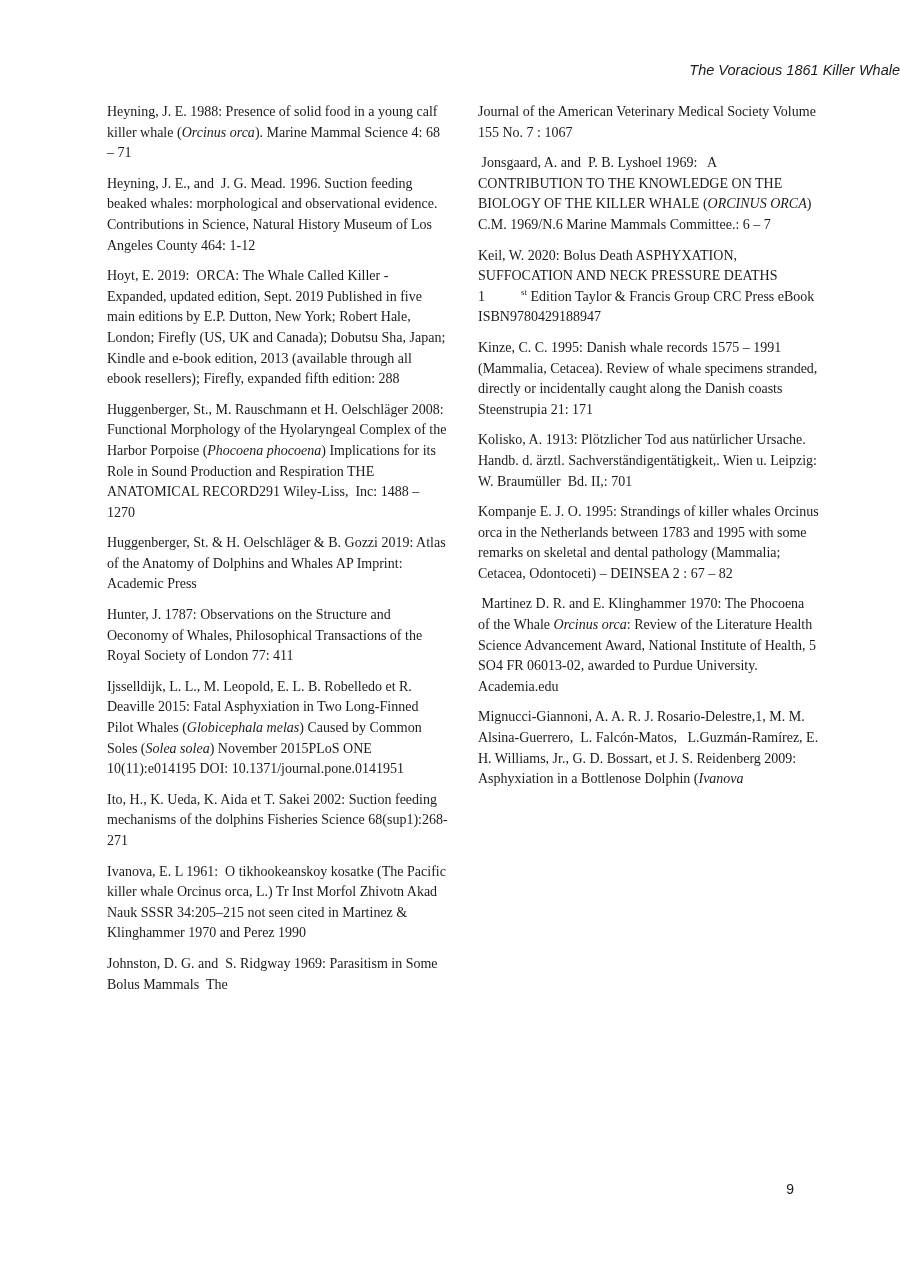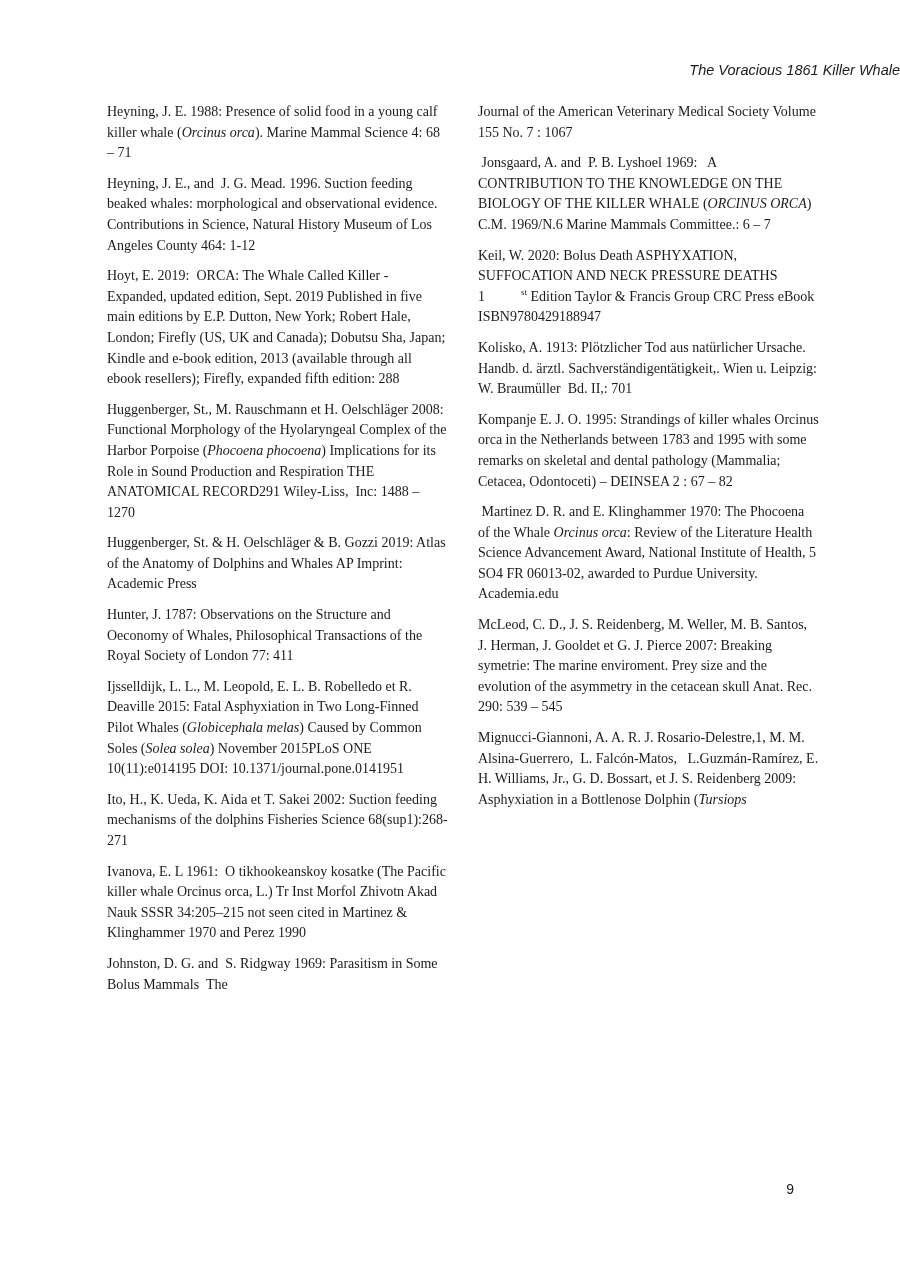--- a/index.html
+++ b/index.html
@@ -83,23 +83,23 @@
         <p class="ref"><span>Hunter, J. 1787: Observations on the Structure and Oeconomy of Whales, Philosophical Transactions of the Royal Society of London 77: 411</span></p>
         <p class="ref"><span>Ijsselldijk, L. L., M. Leopold, E. L. B. Robelledo et R. Deaville 2015: Fatal Asphyxiation in Two Long-Finned Pilot Whales (</span><i>Globicephala melas</i><span>) Caused by Common Soles (</span><i>Solea solea</i><span>) November 2015PLoS ONE 10(11):e014195 DOI: 10.1371/journal.pone.0141951</span></p>
         <p class="ref"><span>Ito, H., K. Ueda, K. Aida et T. Sakei 2002: Suction feeding mechanisms of the dolphins Fisheries Science 68(sup1):268-271</span></p>
         <p class="ref"><span>Ivanova, E. L 1961:  O tikhookeanskoy kosatke (The Pacific killer whale Orcinus orca, L.) Tr Inst Morfol Zhivotn Akad Nauk SSSR 34:205–215 not seen cited in Martinez &amp; Klinghammer 1970 and Perez 1990</span></p>
         <p class="ref"><span>Johnston, D. G. and  S. Ridgway 1969: Parasitism in Some Bolus Mammals  The</span></p>
       </div>
     <div class="col col-right">
         <p class="ref"><span>Journal of the American Veterinary Medical Society Volume 155 No. 7 : 1067</span></p>
         <p class="ref"><span> Jonsgaard, A. and  P. B. Lyshoel 1969:   A CONTRIBUTION TO THE KNOWLEDGE ON THE BIOLOGY OF THE KILLER WHALE (</span><i>ORCINUS ORCA</i><span>) C.M. 1969/N.6 Marine Mammals Committee.: 6 – 7</span></p>
         <p class="ref"><span>Keil, W. 2020: Bolus Death ASPHYXATION, SUFFOCATION AND NECK PRESSURE DEATHS 1</span><sup>st</sup><span> Edition Taylor &amp; Francis Group CRC Press eBook ISBN9780429188947</span></p>
+        <p class="ref"><span>Kinze, C. C. 1995: Danish whale records 1575 – 1991 (Mammalia, Cetacea). Review of whale specimens stranded, directly or incidentally caught along the Danish coasts Steenstrupia 21: 171</span></p>
         <p class="ref"><span>Kolisko, A. 1913: Plötzlicher Tod aus natürlicher Ursache. Handb. d. ärztl. Sachverständigentätigkeit,. Wien u. Leipzig: W. Braumüller  Bd. II,: 701</span></p>
         <p class="ref"><span>Kompanje E. J. O. 1995: Strandings of killer whales Orcinus orca in the Netherlands between 1783 and 1995 with some remarks on skeletal and dental pathology (Mammalia; Cetacea, Odontoceti) – DEINSEA 2 : 67 – 82</span></p>
         <p class="ref"><span> Martinez D. R. and E. Klinghammer 1970: The Phocoena of the Whale </span><i>Orcinus orca</i><span>: Review of the Literature Health Science Advancement Award, National Institute of Health, 5 SO4 FR 06013-02, awarded to Purdue University. Academia.edu</span></p>
-        <p class="ref"><span>McLeod, C. D., J. S. Reidenberg, M. Weller, M. B. Santos, J. Herman, J. Gooldet et G. J. Pierce 2007: Breaking symetrie: The marine enviroment. Prey size and the evolution of the asymmetry in the cetacean skull Anat. Rec. 290: 539 – 545</span></p>
-        <p class="ref"><span>Mignucci-Giannoni, A. A. R. J. Rosario-Delestre,1, M. M. Alsina-Guerrero,  L. Falcón-Matos,   L.Guzmán-Ramírez, E. H. Williams, Jr., G. D. Bossart, et J. S. Reidenberg 2009: Asphyxiation in a Bottlenose Dolphin (</span><i>Tursiops</i></p>
+        <p class="ref"><span>Mignucci-Giannoni, A. A. R. J. Rosario-Delestre,1, M. M. Alsina-Guerrero,  L. Falcón-Matos,   L.Guzmán-Ramírez, E. H. Williams, Jr., G. D. Bossart, et J. S. Reidenberg 2009: Asphyxiation in a Bottlenose Dolphin (</span><i>Ivanova</i></p>
       </div>
   </div>
 
   <div class="doc-footer">9</div>
 
 </div>
 
 </body></html>

